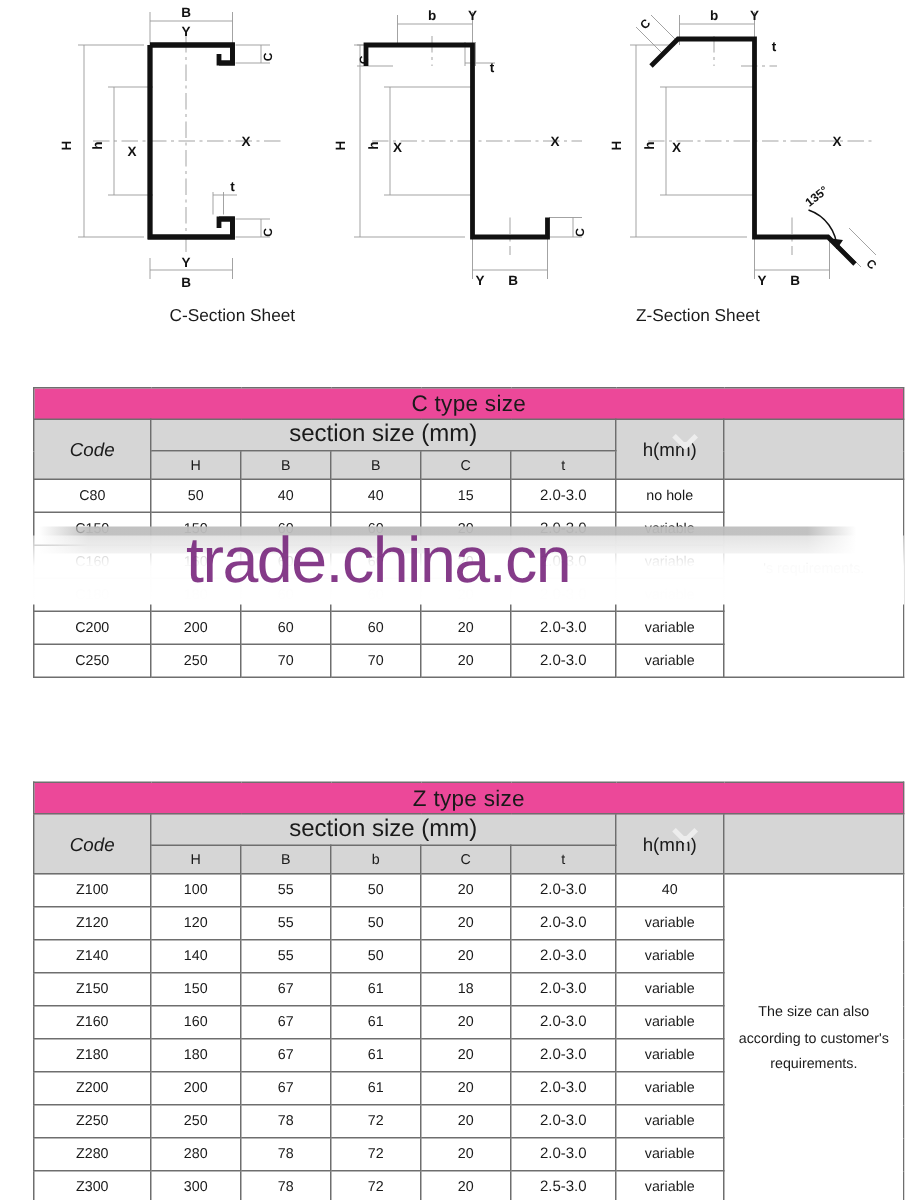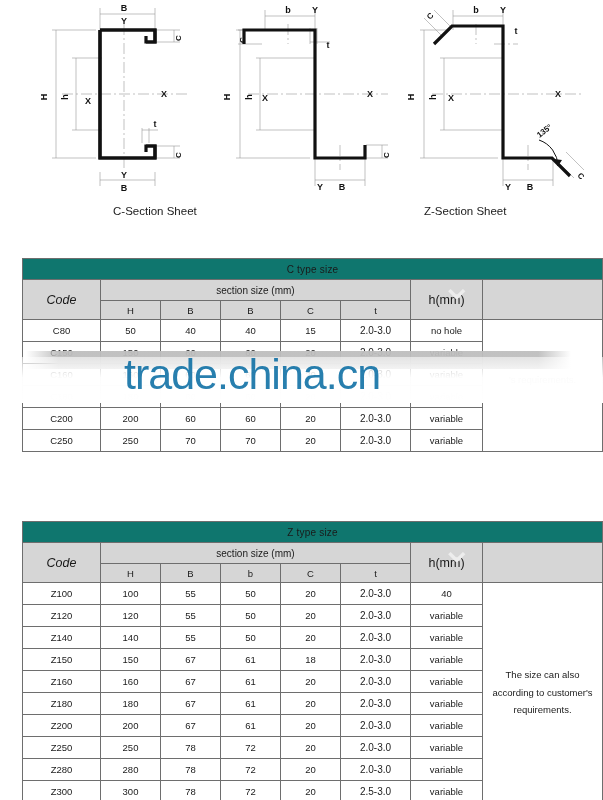--- a/index.html
+++ b/index.html
@@ -56,36 +56,36 @@
     background: #ffffff;
   }
   table.spec td, table.spec th {
     border: 1px solid #6e6e6e;
     text-align: center;
     vertical-align: middle;
     font-weight: normal;
     padding: 0;
   }
   .title-cell {
-    background: #0f766e;
-    font-size: 10px;
+    background: #ec4899;
+    font-size: 15px;
     font-weight: bold;
     height: 20px;
     letter-spacing: .2px;
   }
   .hdr {
     background: #d6d6d6;
   }
   .hdr-code {
     font-size: 12.5px;
     font-weight: bold;
     font-style: italic;
   }
   .hdr-section {
-    font-size: 10px;
+    font-size: 16px;
     height: 20px;
   }
   .hdr-h {
     font-size: 12.5px;
   }
   .hdr-sub {
     font-size: 9.5px;
     font-weight: bold;
     height: 18px;
   }
@@ -153,21 +153,21 @@
         rgba(255,255,255,.55) 0%,
         rgba(255,255,255,.98) 45%,
         rgba(255,255,255,1) 100%);
   }
   #watermark .wm-text {
     position: absolute;
     left: 124px;
     top: 3px;
     font-size: 43px;
     letter-spacing: -1px;
-    color: #0369a1;
+    color: #701a75;
     opacity: .85;
     font-family: "Liberation Sans", sans-serif;
     white-space: nowrap;
   }
   .wm-faint {
     position: absolute;
     color: #ededed;
     font-size: 40px;
     pointer-events: none;
     z-index: 1;

